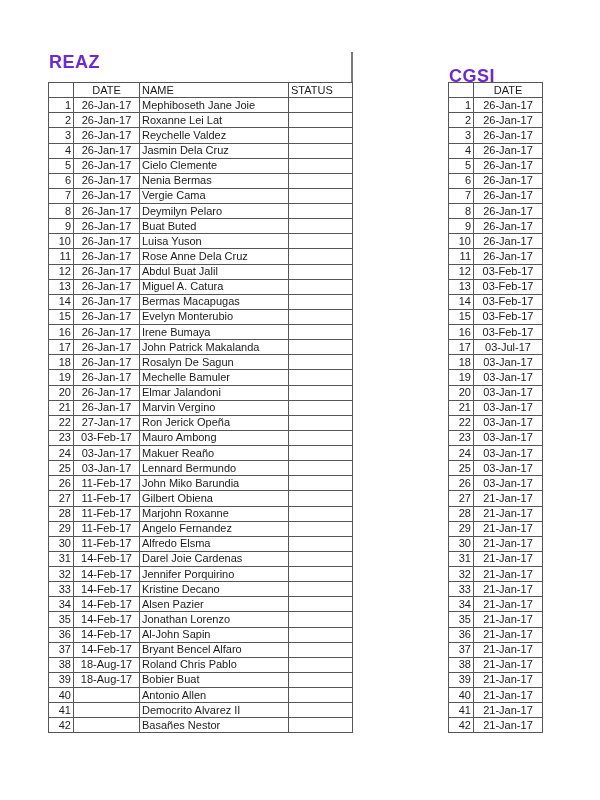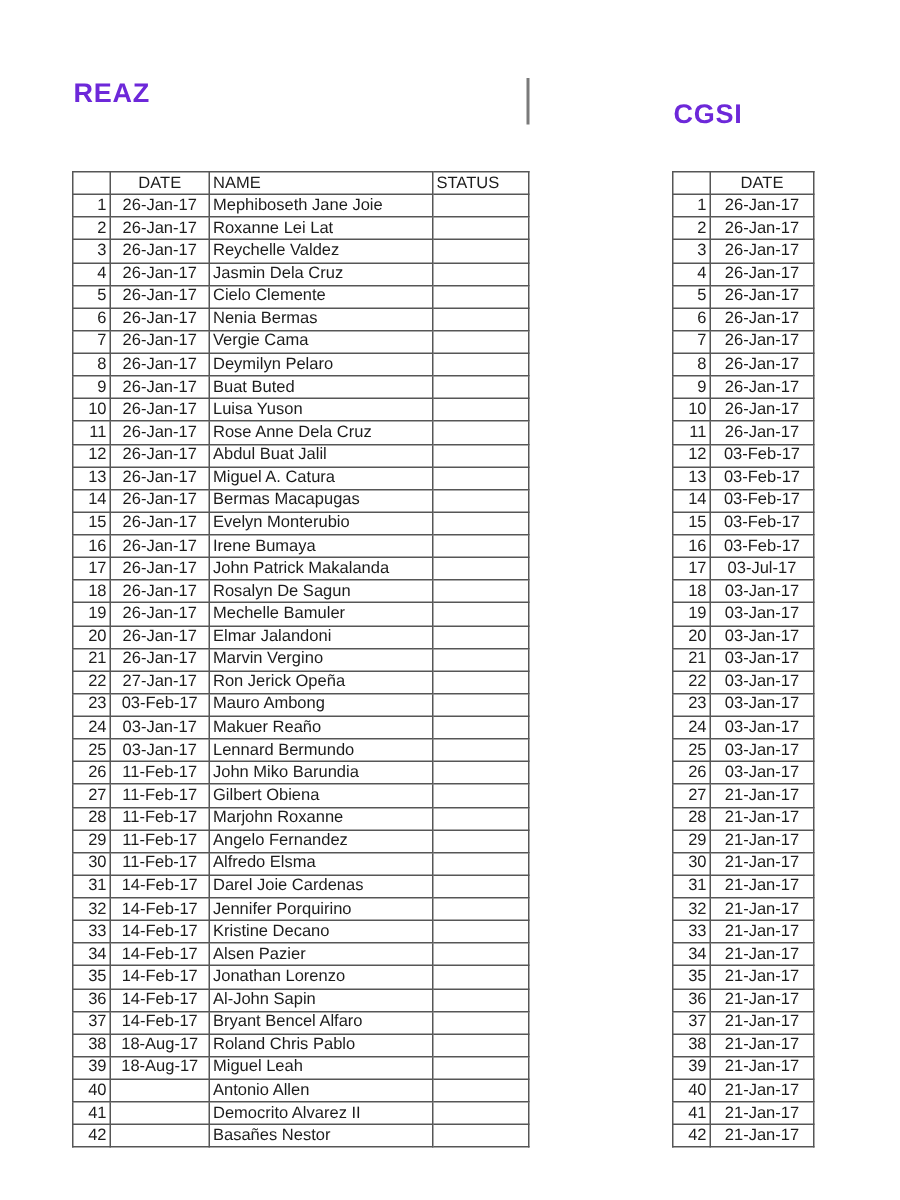--- a/index.html
+++ b/index.html
@@ -10,21 +10,21 @@
   .sheet-title{
     position:absolute;font-weight:bold;font-size:18px;letter-spacing:.5px;color:#6d28d9;
   }
   .reaz-title{left:49px;top:52px}
   .cgsi-title{left:449px;top:66px}
   .vline{
     position:absolute;left:351px;top:52px;width:2px;height:31px;background:#7a7a7a;
   }
   table.sheet{
     position:absolute;border-collapse:collapse;table-layout:fixed;
-    font-size:11px;line-height:1;margin-top:32px;
+    font-size:11px;line-height:1;
   }
   table.reaz{left:48px;top:82px;width:304px}
   table.cgsi{left:448px;top:82px;width:94px}
   .sheet tr{height:15.14px}
   .sheet th,.sheet td{
     border:1px solid #565656;padding:0 2px;margin:0;
     overflow:hidden;white-space:nowrap;font-weight:normal;vertical-align:middle;
   }
   .c-num{text-align:right;padding-right:3px}
   .c-date{text-align:center}
@@ -316,21 +316,21 @@
       <tr>
         <td class="c-num">38</td>
         <td class="c-date">18-Aug-17</td>
         <td class="c-name">Roland Chris Pablo</td>
         <td class="c-status"></td>
       </tr>
 
       <tr>
         <td class="c-num">39</td>
         <td class="c-date">18-Aug-17</td>
-        <td class="c-name">Miguel Leah</td>
+        <td class="c-name">Bobier Buat</td>
         <td class="c-status"></td>
       </tr>
 
       <tr>
         <td class="c-num">40</td>
         <td class="c-date"></td>
         <td class="c-name">Antonio Allen</td>
         <td class="c-status"></td>
       </tr>
 

